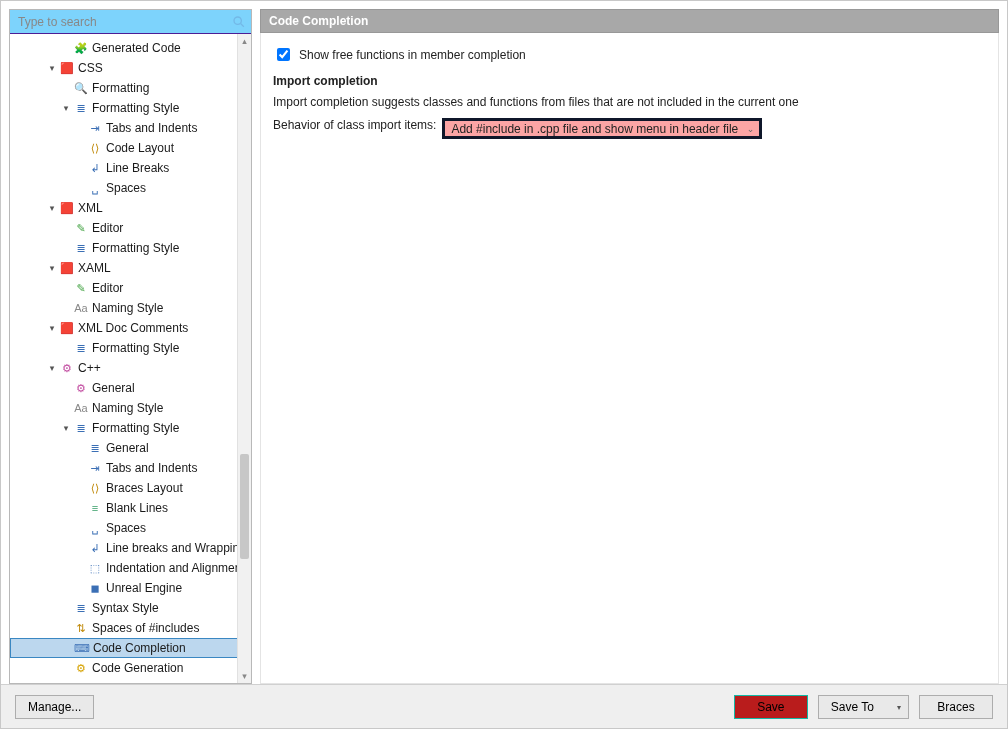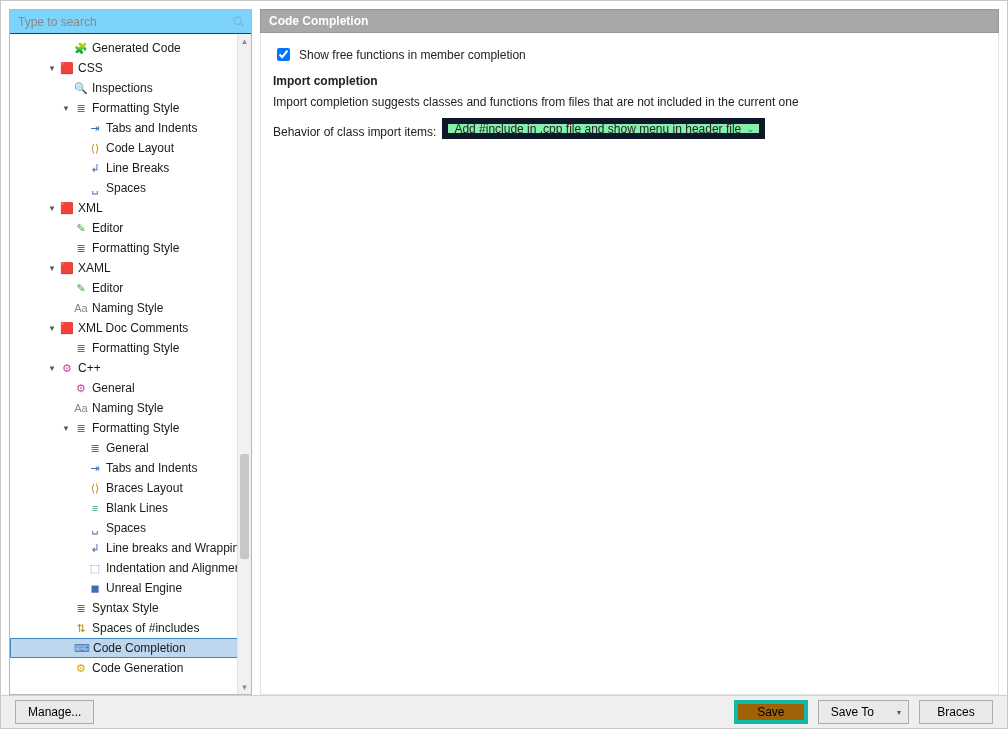--- a/index.html
+++ b/index.html
@@ -75,37 +75,37 @@
     border:1px solid #989898;
   }
   .content-body {
     flex:1; background:#fff; border:1px solid #e4e4e4; border-top:none;
     padding:10px 12px; font-size:12px; color:#222;
   }
   .chk-row { display:flex; align-items:center; gap:6px; margin:2px 0 10px 0; }
   .chk-row input[type=checkbox] { width:13px; height:13px; }
   .section-h { font-weight:700; margin:8px 0 6px 0; font-size:12px; }
   .para { margin:4px 0 8px 0; line-height:1.35; }
-  .dd-row { display:flex; align-items:flex-end; gap:6px; margin-top:8px; }
-  .dd { border:6px solid #0f172a; background:#86efac; height:21px;
+  .dd-row { display:flex; align-items:flex-start; gap:6px; margin-top:8px; }
+  .dd { border:3px solid #0f172a; background:#fca5a5; height:21px;
         display:inline-flex; align-items:center; padding:0 18px 0 6px;
         position:relative; font-size:12px; min-width:320px; }
   .dd .caret { position:absolute; right:5px; top:50%; transform:translateY(-50%); font-size:9px; color:#666; }
   .footer {
-    height:33px; border-top:1px solid #d0d0d0; background:#efefef;
+    height:44px; border-top:1px solid #d0d0d0; background:#efefef;
     display:flex; align-items:center; padding:0 14px; gap:10px;
   }
   .footer .spacer { flex:1; }
   .btn {
     height:24px; min-width:74px; padding:0 12px;
     border:1px solid #adadad; background:#e9e9e9;
     font-size:12px; display:inline-flex; align-items:center; justify-content:center;
     cursor:pointer;
   }
-  .btn.primary { border:4px solid #14b8a6; background:#a16207; }
+  .btn.primary { border:1px solid #14b8a6; background:#b91c1c; }
   .btn.drop { padding-right:34px; position:relative; }
   .btn.drop .caret{ position:absolute; right:7px; top:50%; transform:translateY(-50%); font-size:8px; color:#555;}
 </style>
 </head>
 <body>
 
 <div class="main-region">
   <div class="sidebar">
     <div class="search-row">
       <input type="text" placeholder="Type to search" style="">
@@ -124,21 +124,21 @@
             <span class="tlabel">Generated Code</span>
           </div>
           <div class="tree-item d1">
             <span class="chev">▾</span>
             <span class="tico" style="color: rgb(192, 42, 42);">🟥</span>
             <span class="tlabel">CSS</span>
           </div>
           <div class="tree-item d2">
             <span class="chev blank">▸</span>
             <span class="tico" style="color: rgb(214, 162, 0);">🔍</span>
-            <span class="tlabel">Inspections</span>
+            <span class="tlabel">Formatting</span>
           </div>
           <div class="tree-item d2">
             <span class="chev">▾</span>
             <span class="tico" style="color: rgb(59, 111, 181);">≣</span>
             <span class="tlabel">Formatting Style</span>
           </div>
           <div class="tree-item d3">
             <span class="chev blank">▸</span>
             <span class="tico" style="color: rgb(59, 111, 181);">⇥</span>
             <span class="tlabel">Tabs and Indents</span>

